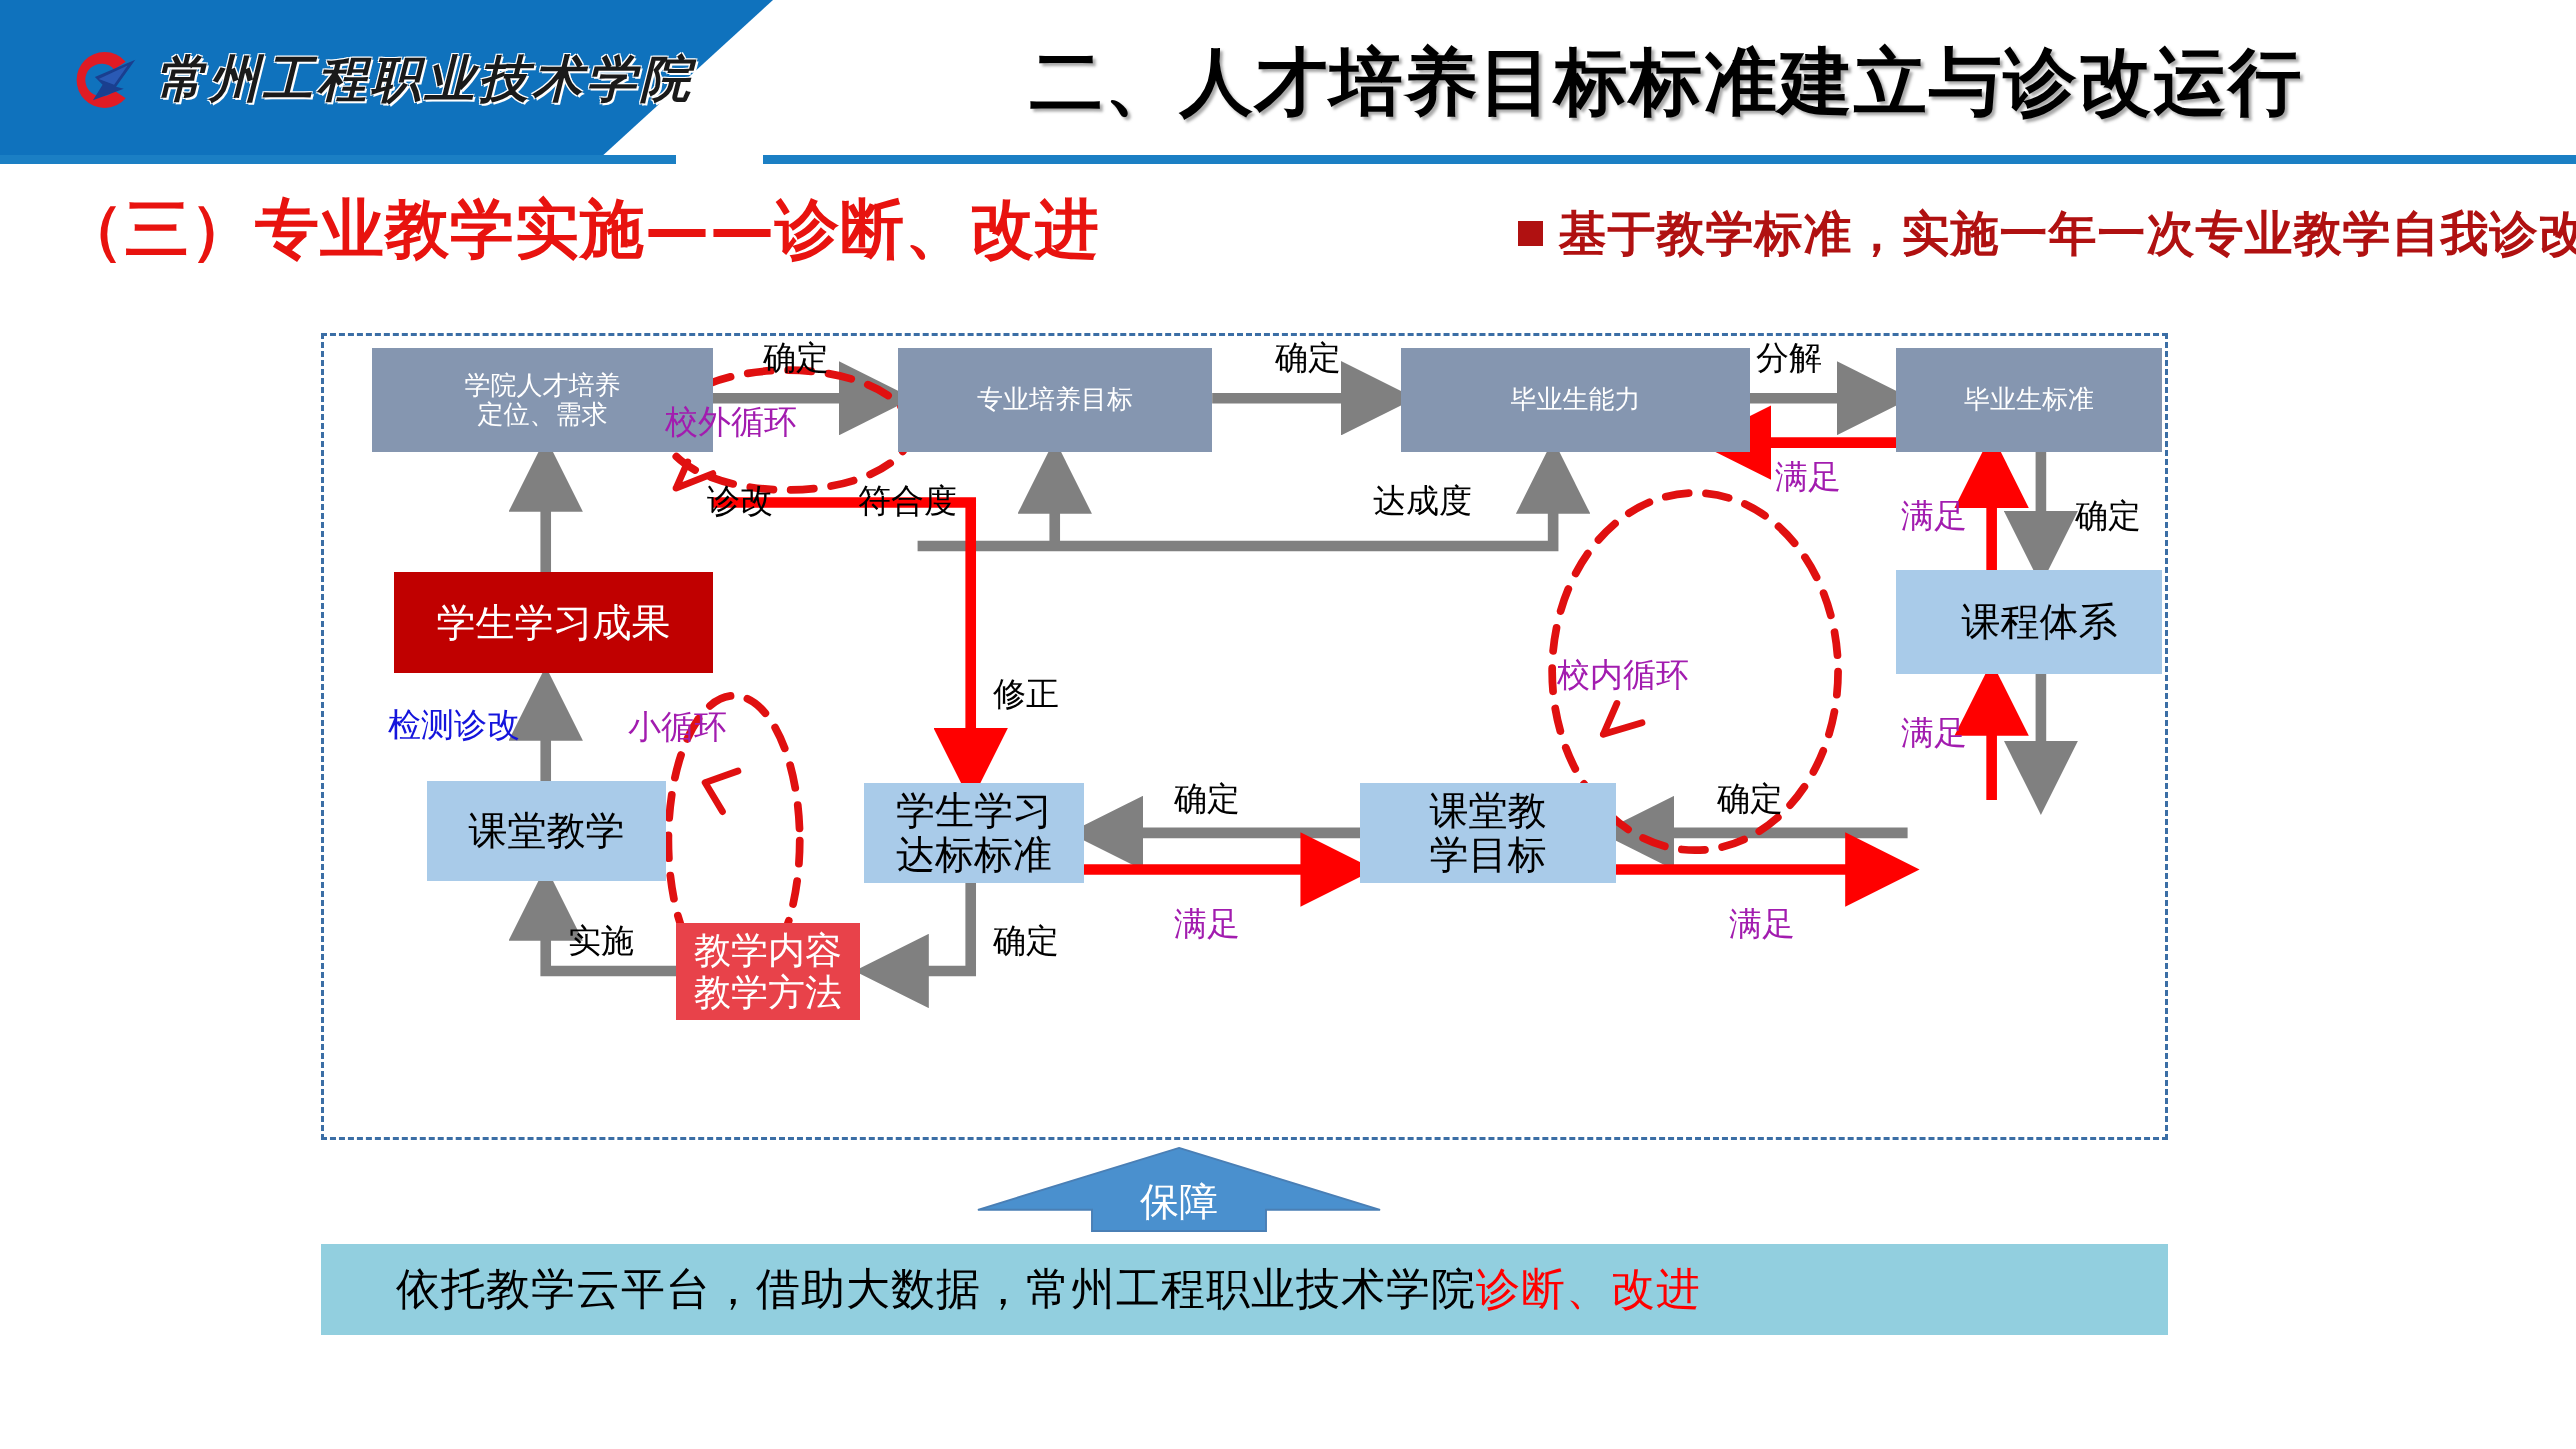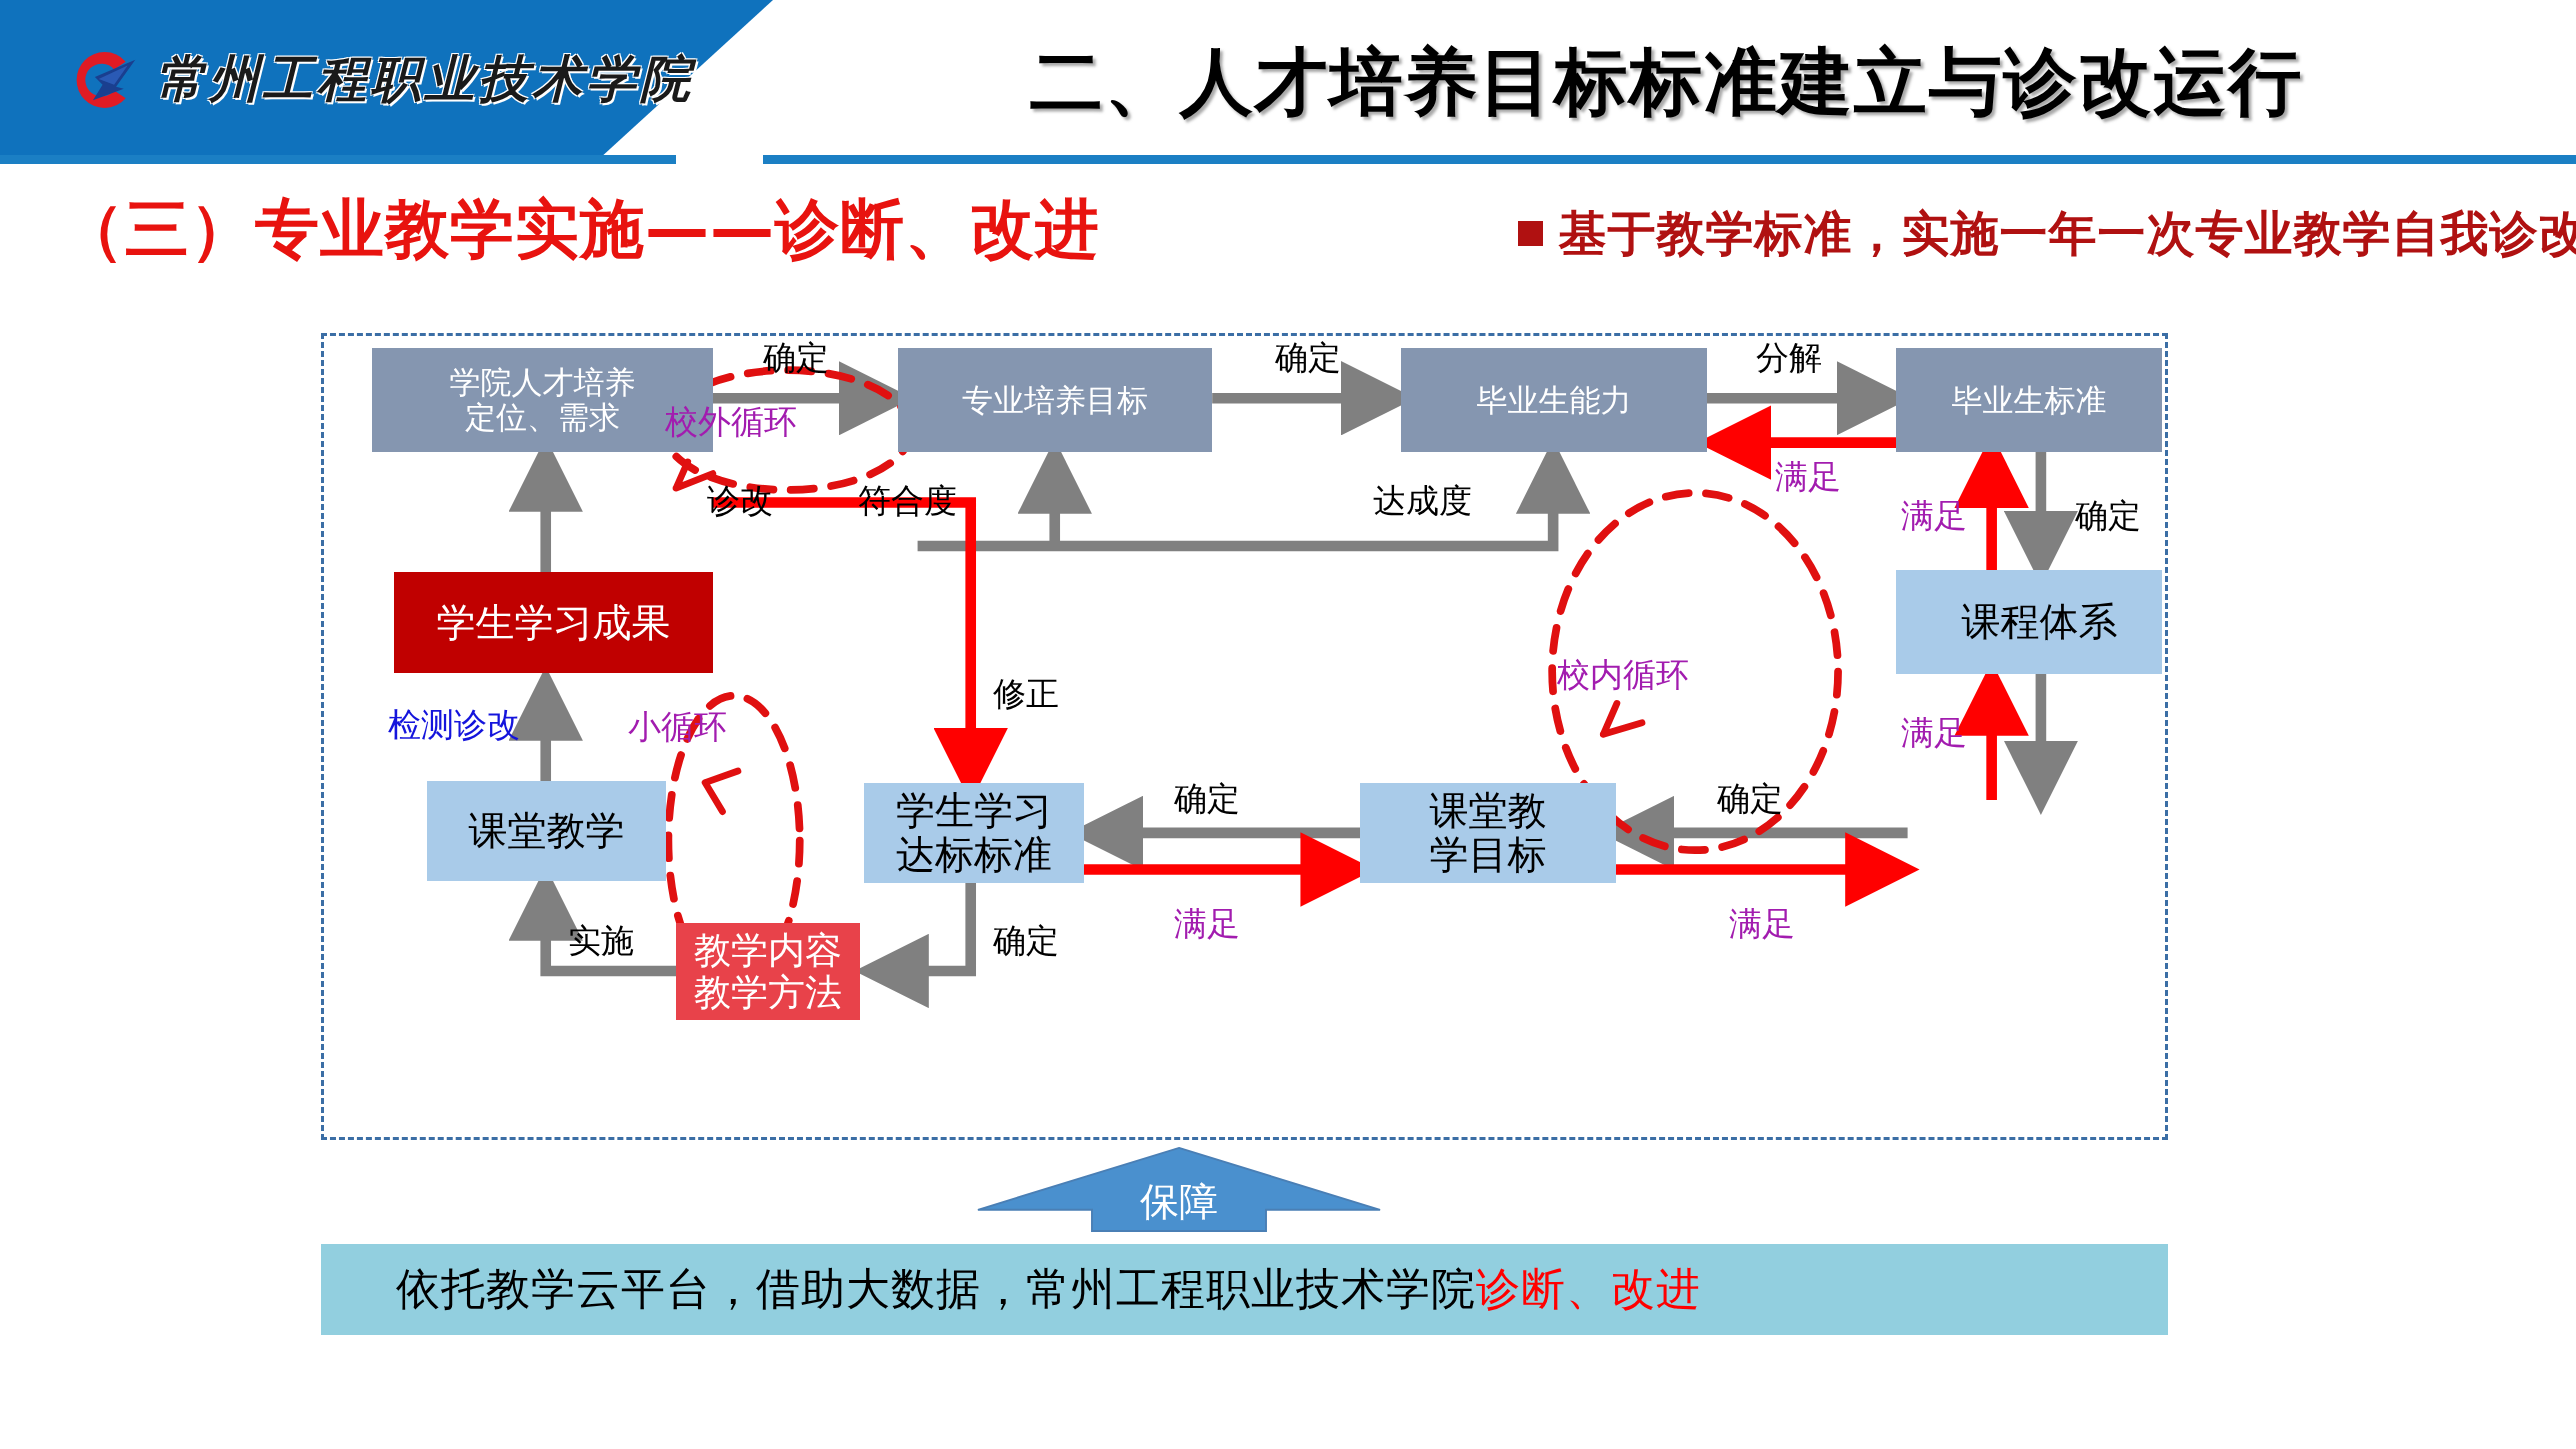--- a/index.html
+++ b/index.html
@@ -54,21 +54,21 @@
   #diagram-border {
     position: absolute; left: 321px; top: 43px; width: 1847px; height: 807px;
     border: 3.9px dashed #3b6ea5;
   }
 
   .node {
     position: absolute; display: flex; align-items: center; justify-content: center;
     text-align: center; font-weight: normal; line-height: 1.12;
     white-space: pre-line;
   }
-  .node-gray   { background: #8596b0; color: #ffffff; font-size: 31px; }
+  .node-gray   { background: #8596b0; color: #ffffff; font-size: 26px; }
   .node-blue   { background: #a9cbe9; color: #000000; font-size: 39px; }
   .node-darkred{ background: #c00000; color: #ffffff; font-size: 39px; }
   .node-red    { background: #e8424a; color: #ffffff; font-size: 37px; }
 
   .lbl {
     position: absolute; font-size: 33px; line-height: 1.1; white-space: nowrap;
   }
   .lbl-black { color: #000000; }
   .lbl-red   { color: #a21caf; }
   .lbl-blue  { color: #1414dc; }
@@ -186,21 +186,21 @@
       <path d="M 1660 460 L 1700 448 M 1660 460 L 1674 428"></path>
       <path d="M 730 510 L 764 498 M 730 510 L 748 540"></path>
     </g>
   </svg>
 
   <div class="node node-gray" style="left:372px; top:58px; width:341px; height:104px;">学院人才培养
 定位、需求</div>
 
   <div class="node node-gray" style="left:898px; top:58px; width:314px; height:104px;">专业培养目标</div>
 
-  <div class="node node-gray" style="left:1401px; top:58px; width:306px; height:104px;text-align:center;">毕业生能力</div>
+  <div class="node node-gray" style="left:1401px; top:58px; width:349px; height:104px;text-align:center;">毕业生能力</div>
 
   <div class="node node-gray" style="left:1896px; top:58px; width:266px; height:104px;">毕业生标准</div>
 
   <div class="node node-blue" style="left:1896px; top:280px; width:266px; height:104px;padding-left:21px;">课程体系</div>
 
 
   <div class="node node-blue" style="left:1360px; top:493px; width:256px; height:100px;">课堂教
 学目标</div>
 
   <div class="node node-blue" style="left:864px; top:493px; width:220px; height:100px;">学生学习

